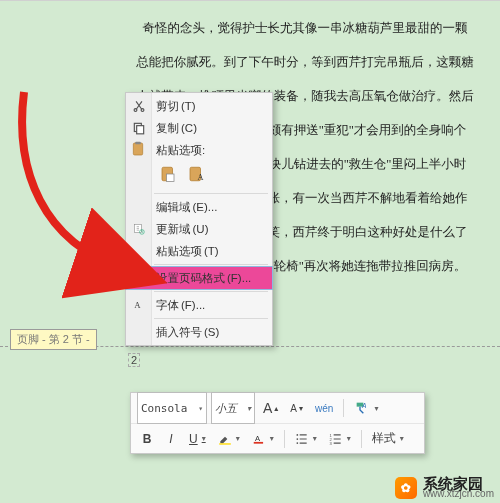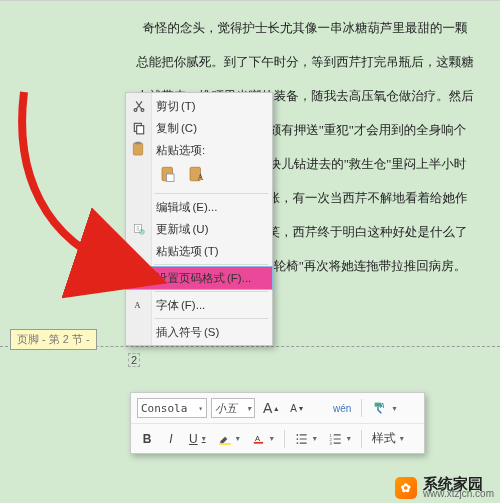--- a/index.html
+++ b/index.html
@@ -66,21 +66,21 @@
   
   .minibar {
     position: absolute; left: 130px; top: 392px; width: 295px; height: 62px;
     background: #fafafa; border: 1px solid #c9c9c9;
     box-shadow: 2px 3px 6px rgba(0,0,0,.25);
     font-size: 12px; color: #444;
   }
   .minibar .row { display:flex; align-items:center; height: 30px; padding: 0 6px; gap: 4px; }
   .minibar .row + .row { border-top: 1px solid #e6e6e6; }
   .fontbox {
-    width: 70px; height: 20px; border: 1px solid #bcbcbc; background: #fff;
+    width: 70px; height: 32px; border: 1px solid #bcbcbc; background: #fff;
     font-size: 11px; padding: 4px 3px; display:flex; align-items:center; justify-content:space-between;
     font-family: Consolas, monospace;
   }
   .fontbox.size { width: 44px; font-family: inherit; font-style: italic;}
   .caret { font-size: 8px; color: #666; }
   .tb-btn {
     min-width: 20px; height: 22px; padding: 0 3px; display:flex; align-items:center; justify-content:center;
     border: 1px solid transparent; font-size: 12px; color:#444; gap:2px;
   }
   .tb-btn.drop::after { content:"▾"; font-size:8px; color:#666; margin-left:2px;}
@@ -234,21 +234,21 @@
       <span class="caret">▾</span>
     </div>
     <div class="tb-btn">
         <span style="font-size:14px">A</span>
         <span style="font-size:8px">▴</span>
       </div>
     <div class="tb-btn">
         <span style="font-size:10px">A</span>
         <span style="font-size:8px">▾</span>
       </div>
-    <div class="tb-btn" style="color:#3a7ac0;font-size:10px;margin-left:18px;">wén</div>
+    <div class="tb-btn" style="color:#3a7ac0;font-size:10px;">wén</div>
     <div class="tb-sep"></div>
     <div class="tb-btn drop">
       <svg width="16" height="16" viewBox="0 0 24 24">
           <path d="M4 4h10v6H4z" fill="#4a8"></path>
           <path d="M9 10v5l5 5" stroke="#2a6fb5" stroke-width="2" fill="none"></path>
           <text x="12" y="12" font-size="10" fill="#2a6fb5" font-style="italic">A</text>
         </svg>
     </div>
   </div>
   <div class="row">

